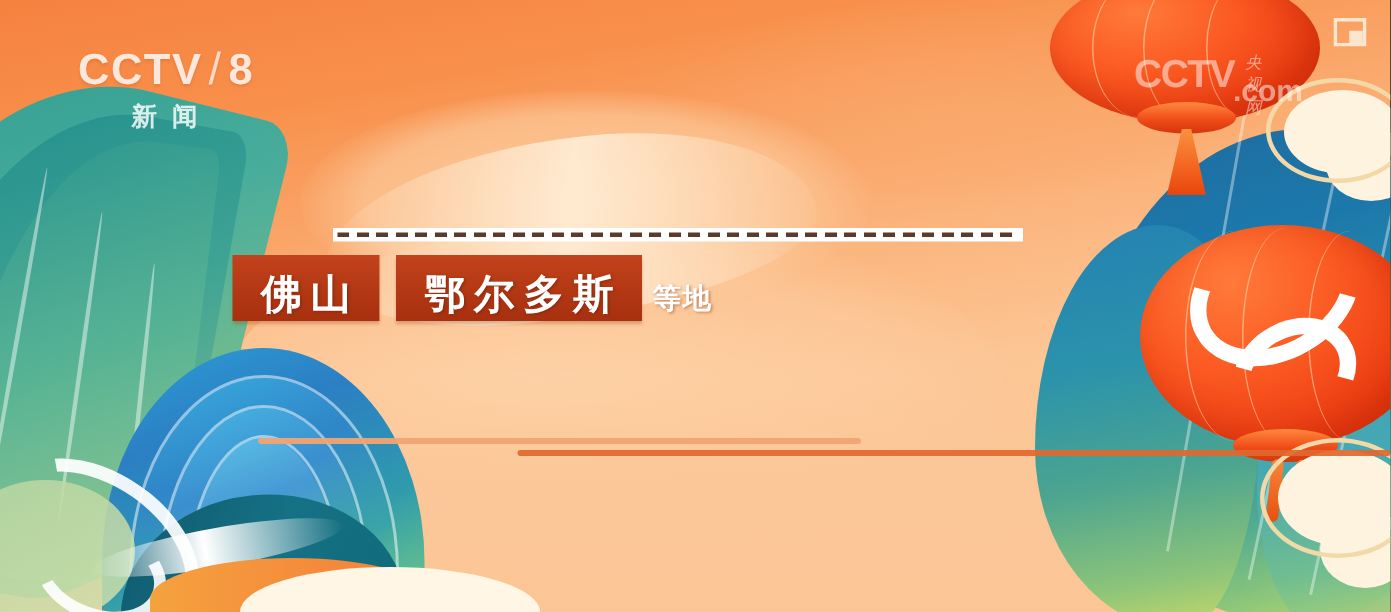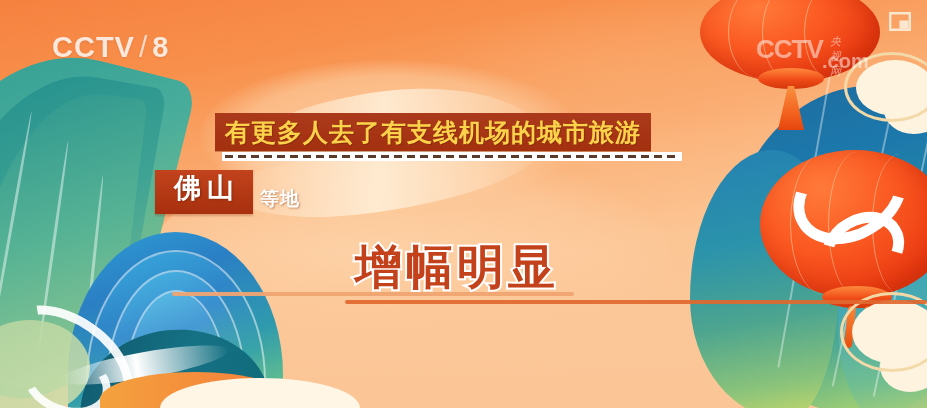--- a/index.html
+++ b/index.html
@@ -213,21 +213,21 @@
   }
 
   
   #tag-row{
     position:absolute;left:155px;top:170px;height:44px;
     display:flex;align-items:center;gap:11px;
   }
   .city-tag{
     height:44px;
     background:linear-gradient(180deg,#c2431d 0%,#b53a15 45%,#a8300f 100%);
-    display:flex;align-items:flex-start;justify-content:center;
+    display:flex;align-items:flex-end;justify-content:center;
     padding:0 13px;
     box-shadow:0 2px 2px rgba(140,55,20,.3);
   }
   .city-tag span{
     color:#ffffff;font-size:27px;font-weight:bold;letter-spacing:6px;
     padding-left:6px;
     font-family:"DejaVu Sans","Liberation Sans",sans-serif;
     text-shadow:1px 1px 2px rgba(110,35,10,.55);
     white-space:nowrap;
   }
@@ -335,46 +335,46 @@
       <div class="cloud-swirl" style="left:820px;top:214px;width:86px;height:70px;transform:rotate(-30deg);"></div>
     </div>
   </div>
 
   <div id="cctv-logo">
     <div class="row1">
       <span>CCTV</span>
       <span class="slash">/</span>
       <span>8</span>
     </div>
+    <div class="row2">新闻</div>
   </div>
 
   <div id="watermark">
     <span class="wm-main">CCTV</span>
     <span class="wm-com">.com</span>
     <span class="wm-cn">央视网</span>
   </div>
 
   <div id="pip-icon">
     <svg width="22" height="19" viewBox="0 0 22 19" fill="none">
       <path d="M1.2 1.2 H20.8 V17.8 H1.2 Z" stroke="#fbe6cf" stroke-width="2.4" fill="none"></path>
       <rect x="10.5" y="8.5" width="9" height="8.2" fill="#fbe6cf"></rect>
     </svg>
   </div>
 
-  <div id="headline-banner">
-    <span id="headline-text">有更多人去了有支线机场的城市旅游</span>
-  </div>
   <div id="dashed-rule">
     <div class="dash-inner"></div>
   </div>
 
   <div id="tag-row">
     <div class="city-tag">
       <span>佛山</span>
     </div>
+    <div class="city-tag">
+      <span>鄂尔多斯</span>
+    </div>
     <span id="tag-suffix">等地</span>
   </div>
 
-  <div id="statement">增幅明显</div>
   <div id="rule-light"></div>
   <div id="rule-dark"></div>
 
 </div>
 
 </body></html>

